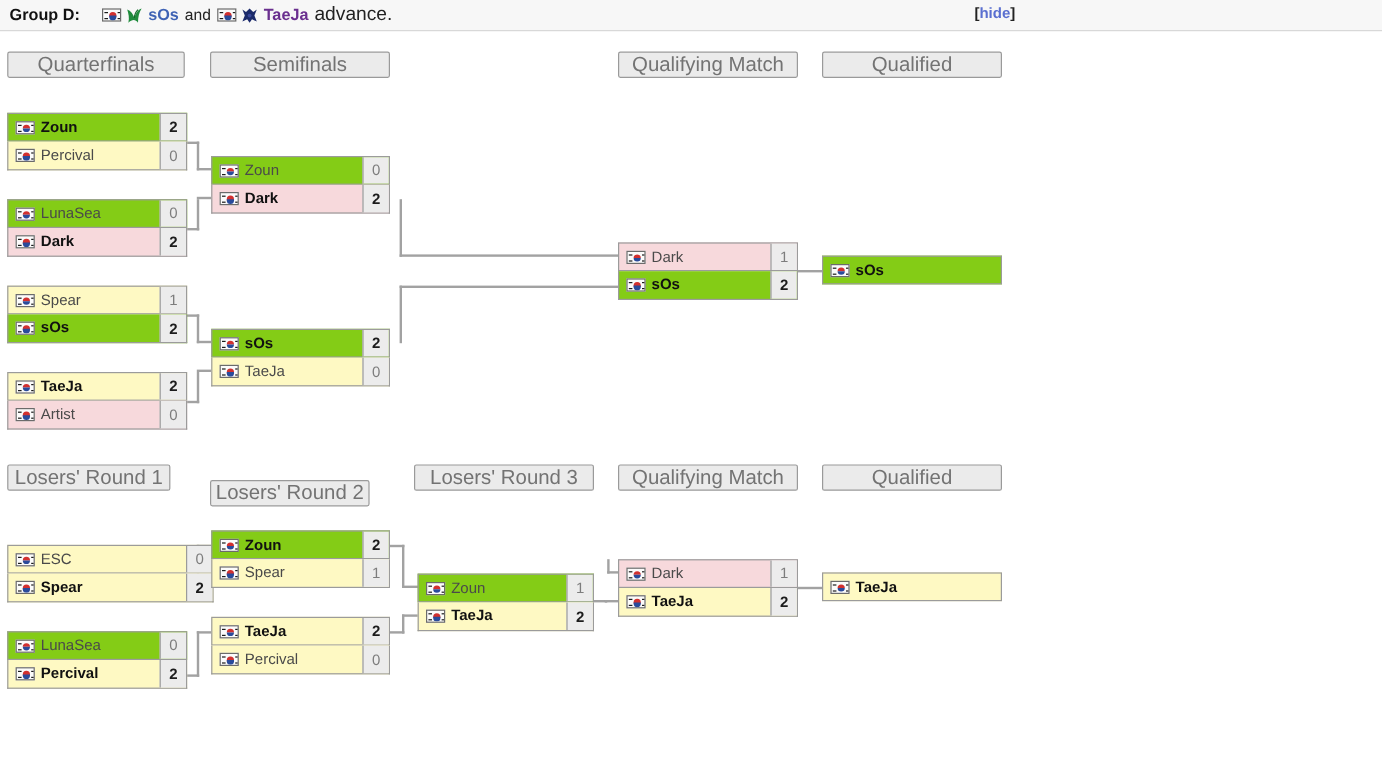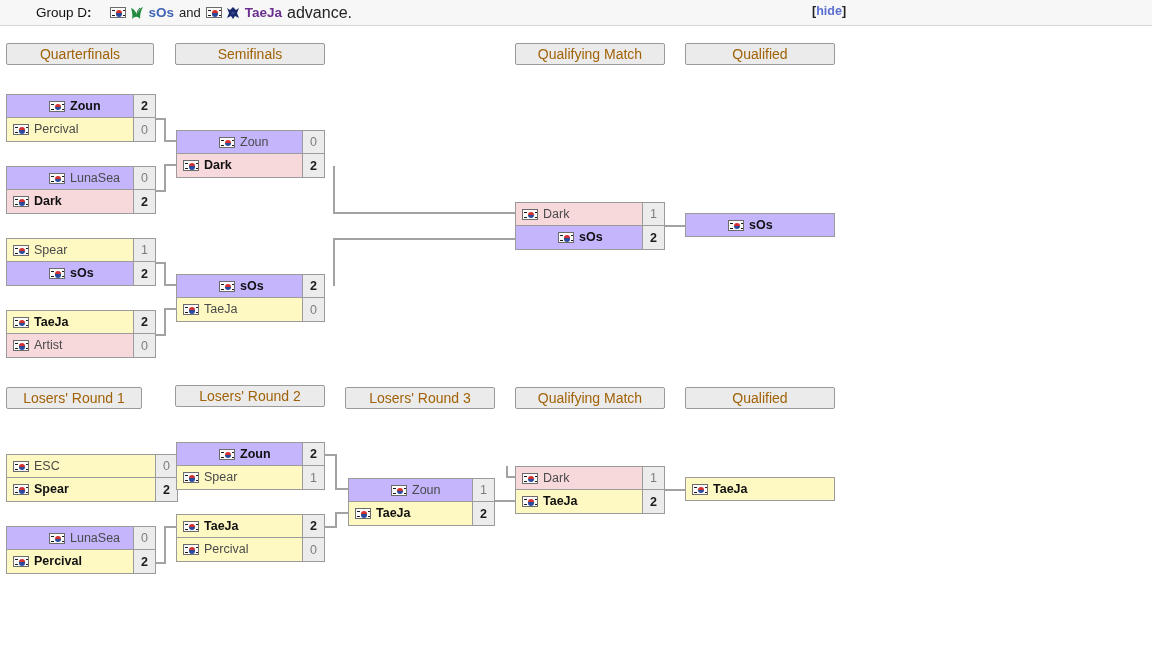--- a/index.html
+++ b/index.html
@@ -28,24 +28,23 @@
   }
   #header-inner {
     position: absolute;
     left: 8px; top: 0;
     height: 25px;
     display: flex;
     align-items: center;
     white-space: nowrap;
   }
   .hdr-group {
-    font-weight: normal;
+    font-weight: bold;
     font-size: 13.5px;
     color: #111;
-    margin-left: 28px;
   }
   .hdr-colon { font-weight: bold; font-size: 13.5px; color:#111; }
   .hdr-gap { display:inline-block; width: 18px; }
   .hdr-and { margin: 0 5px; color: #222; font-size: 13px; }
   .hdr-advance { margin-left: 5px; color: #222; font-size: 16px; }
   .hdr-name { font-weight: bold; font-size: 13.5px; }
   .hdr-name.zerg-name { color: #3f63b5; }
   .hdr-name.protoss-name { color: #6a2f8f; }
 
   #hide-link {
@@ -102,22 +101,22 @@
   .round-label {
     position: absolute;
     height: 22px;
     background: #ebebeb;
     border: 1px solid #9a9a9a;
     border-radius: 2px;
     box-sizing: border-box;
     display: flex;
     align-items: center;
     justify-content: center;
-    font-size: 14px;
-    color: #a16207;
+    font-size: 17px;
+    color: #737373;
   }
 
   
   .match {
     position: absolute;
     box-sizing: border-box;
   }
   .team-row {
     display: flex;
     align-items: center;
@@ -146,21 +145,21 @@
     box-sizing: border-box;
     border-left: 1px solid #9b9b9b;
     background: #ececec;
     display: flex;
     align-items: center;
     justify-content: center;
     font-size: 12.5px;
     color: #1c1c1c;
   }
   
-  .bg-terran  { background: #c4b5fd; padding-left: 36px; }
+  .bg-terran  { background: #84cc16; }
   .bg-protoss { background: #fef9c3; }
   .bg-zerg    { background: #f7d9dc; }
 
   .winner .team-label { font-weight: bold; color: #111; }
   .loser  .team-label { font-weight: normal; color: #4a4a4a; }
   .loser  .score { color: #7d7d7d; }
   .winner .score { font-weight: bold; }
 
   
   .qualified .team-row { height: 24px; }
@@ -473,21 +472,21 @@
           <span class="bar b4"></span>
           <span class="tg-red"></span>
           <span class="tg-blue"></span>
         </span>
       <span class="team-label">sOs</span>
     </span>
   </div>
 </div>
 
 <div class="round-label" style="left:6px; top:387px; width:136px;">Losers' Round 1</div>
-<div class="round-label" style="left:175px; top:385px; width:150px;">Losers' Round 2</div>
+<div class="round-label" style="left:175px; top:400px; width:133px;">Losers' Round 2</div>
 <div class="round-label" style="left:345px; top:387px; width:150px;">Losers' Round 3</div>
 <div class="round-label" style="left:515px; top:387px; width:150px;">Qualifying Match</div>
 <div class="round-label" style="left:685px; top:387px; width:150px;">Qualified</div>
 
 <div class="conn conn-h" style="left:154px; top:490px; width:12px;"></div>
 <div class="conn conn-v" style="left:164px; top:454px; height:38px;"></div>
 <div class="conn conn-h" style="left:164px; top:454px; width:12px;"></div>
 
 <div class="conn conn-h" style="left:154px; top:562px; width:12px;"></div>
 <div class="conn conn-v" style="left:164px; top:526px; height:38px;"></div>

